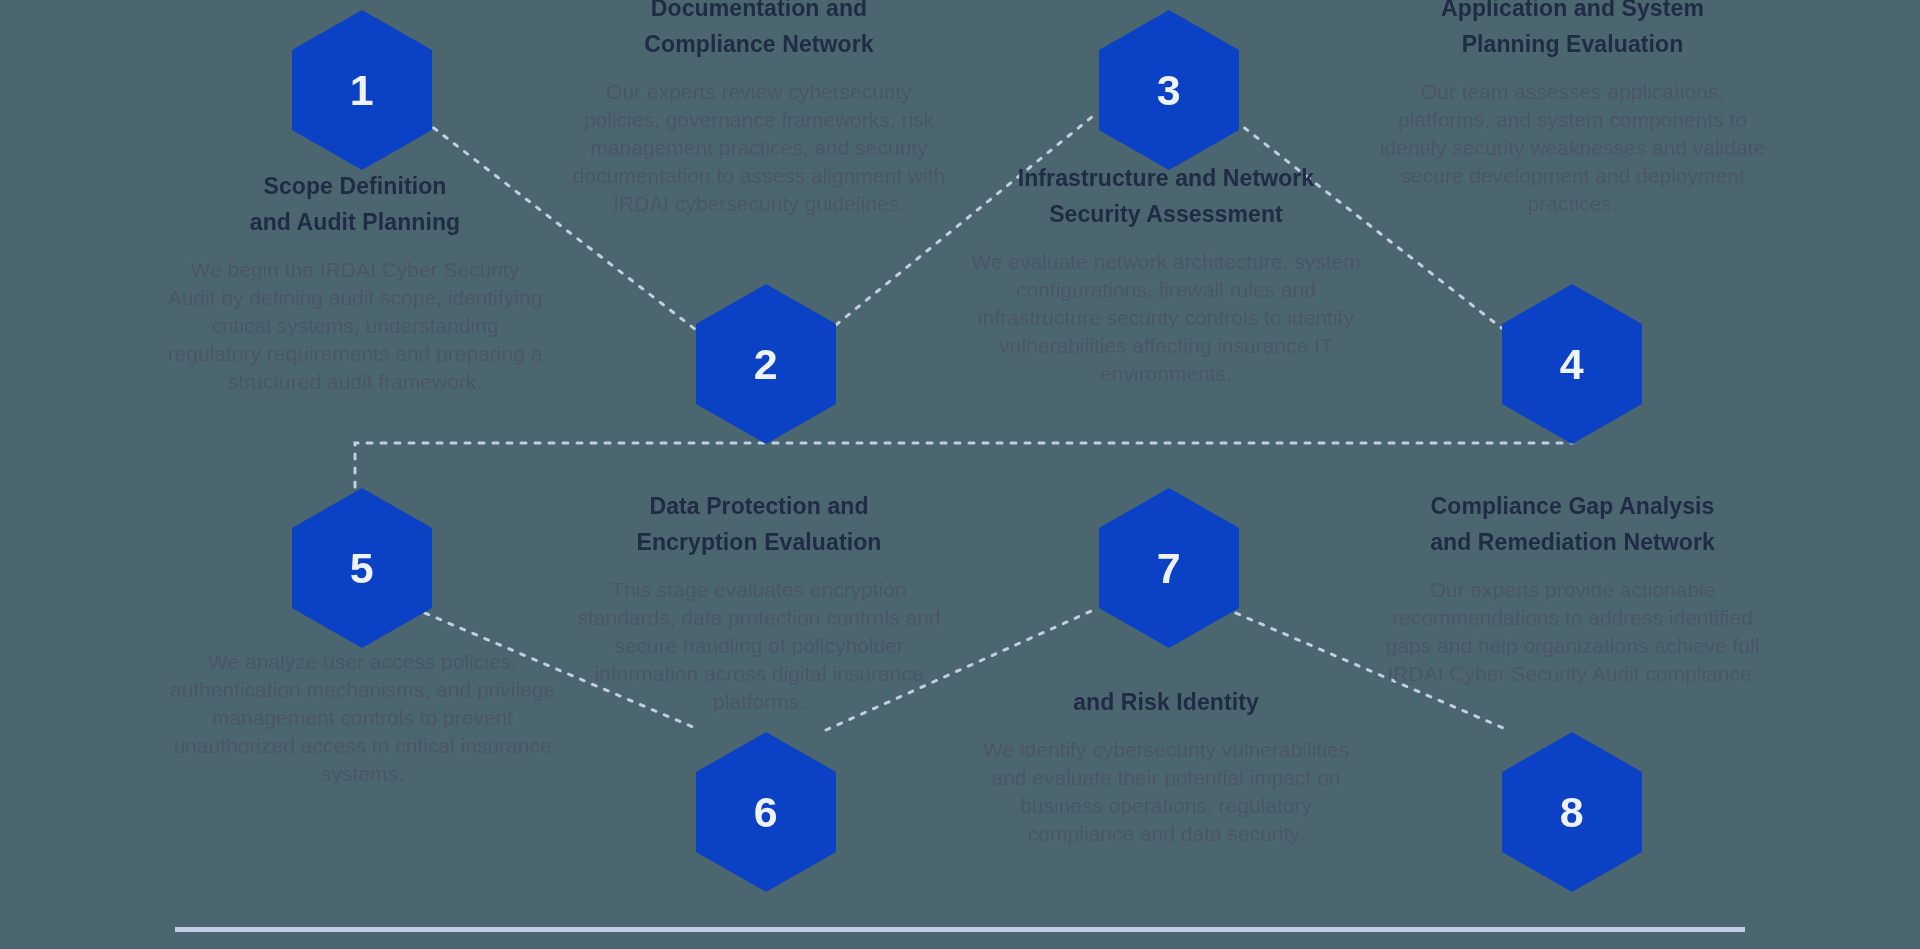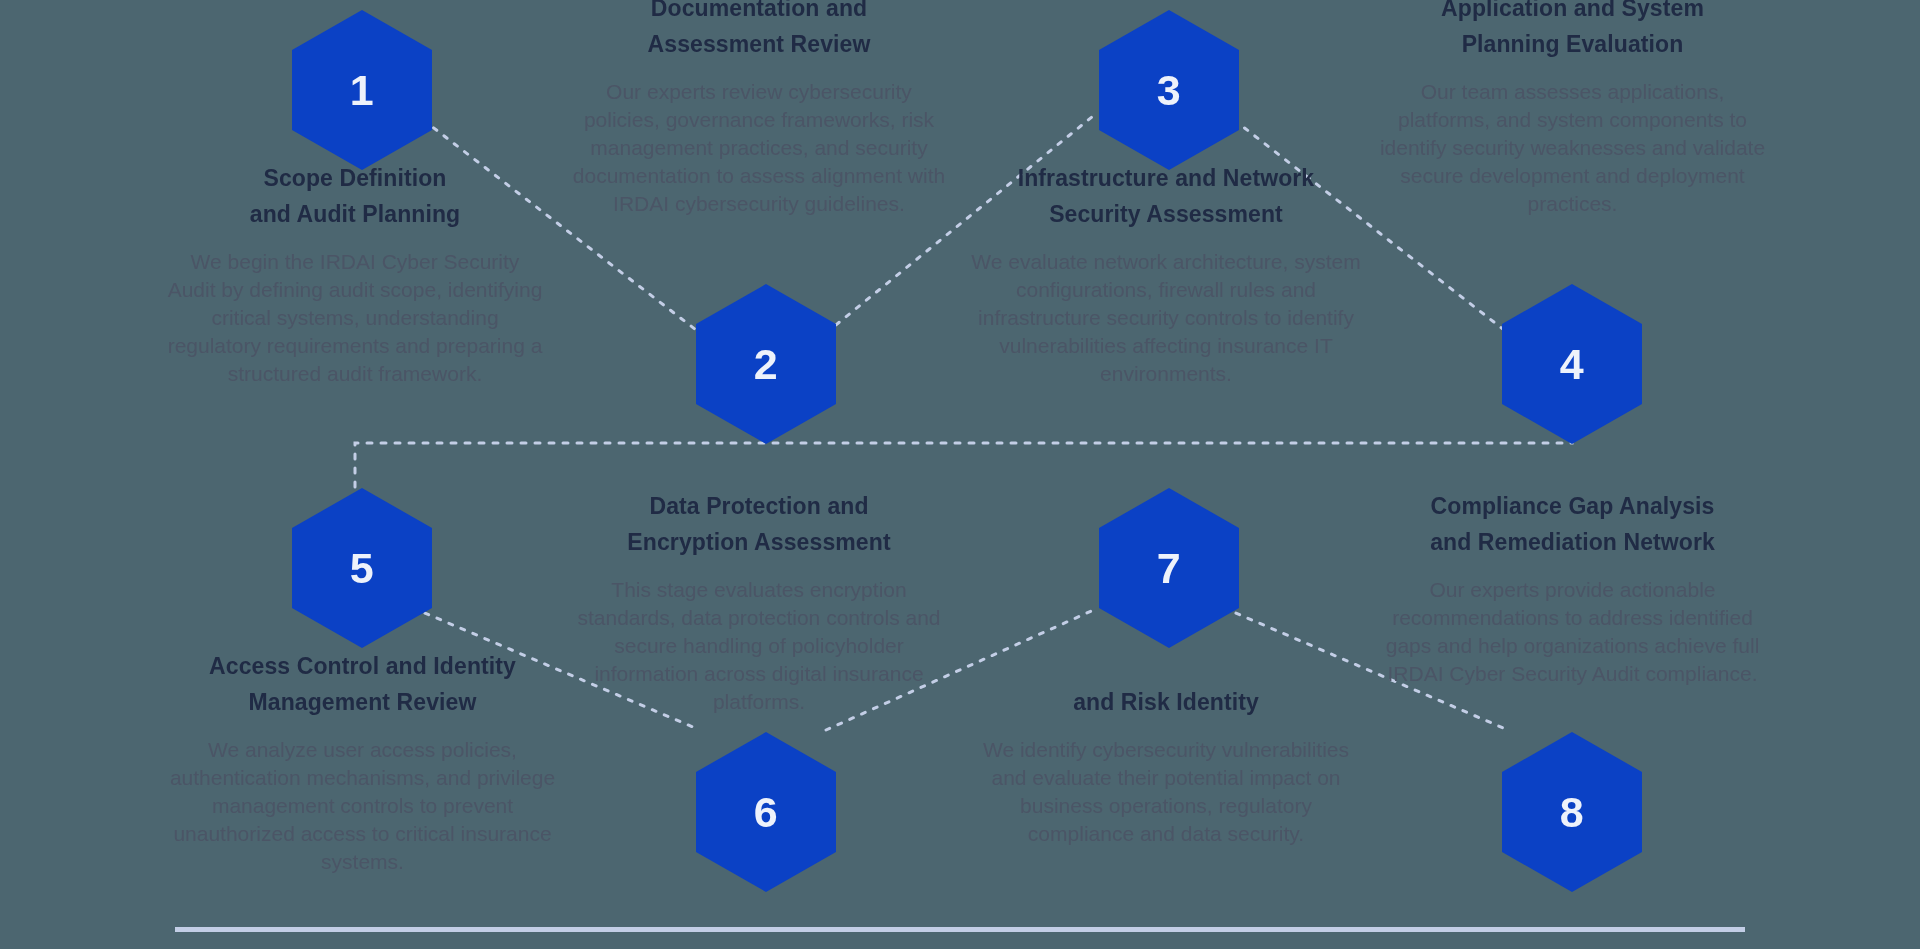--- a/index.html
+++ b/index.html
@@ -96,32 +96,32 @@
   <div class="hex" style="left:696px;top:732px;">
     <span>6</span>
   </div>
   <div class="hex" style="left:1099px;top:488px;">
     <span>7</span>
   </div>
   <div class="hex" style="left:1502px;top:732px;">
     <span>8</span>
   </div>
 
-  <div class="block" style="left:165px;top:160px;">
+  <div class="block" style="left:165px;top:168px;">
     <div class="title">
       <span>Scope Definition</span><br>
       <span>and Audit Planning</span>
     </div>
     <p class="desc">We begin the IRDAI Cyber Security Audit by defining audit scope, identifying critical systems, understanding regulatory requirements and preparing a structured audit framework.</p>
   </div>
 
   <div class="block" style="left:569px;top:-10px;">
     <div class="title">
       <span>Documentation and</span><br>
-      <span>Assessment Review</span>
+      <span>Compliance Network</span>
     </div>
     <p class="desc">Our experts review cybersecurity policies, governance frameworks, risk management practices, and security documentation to assess alignment with IRDAI cybersecurity guidelines.</p>
   </div>
 
   <div class="block" style="left:971px;top:160px;width:390px;">
     <div class="title">
       <span>Infrastructure and Network</span><br>
       <span>Security Assessment</span>
     </div>
     <p class="desc">We evaluate network architecture, system configurations, firewall rules and infrastructure security controls to identify vulnerabilities affecting insurance IT environments.</p>
@@ -129,31 +129,27 @@
 
   <div class="block" style="left:1375px;top:-10px;width:395px;">
     <div class="title">
       <span>Application and System</span><br>
       <span>Planning Evaluation</span>
     </div>
     <p class="desc">Our team assesses applications, platforms, and system components to identify security weaknesses and validate secure development and deployment practices.</p>
   </div>
 
   <div class="block" style="left:165px;top:648px;width:395px;">
-    <div class="title">
-      <span>Access Control and Identity</span><br>
-      <span>Management Review</span>
-    </div>
     <p class="desc">We analyze user access policies, authentication mechanisms, and privilege management controls to prevent unauthorized access to critical insurance systems.</p>
   </div>
 
   <div class="block" style="left:569px;top:488px;">
     <div class="title">
       <span>Data Protection and</span><br>
-      <span>Encryption Assessment</span>
+      <span>Encryption Evaluation</span>
     </div>
     <p class="desc">This stage evaluates encryption standards, data protection controls and secure handling of policyholder information across digital insurance platforms.</p>
   </div>
 
   <div class="block" style="left:971px;top:648px;width:390px;">
     <div class="title">
       <br>
       <span>and Risk Identity</span>
     </div>
     <p class="desc">We identify cybersecurity vulnerabilities and evaluate their potential impact on business operations, regulatory compliance and data security.</p>

